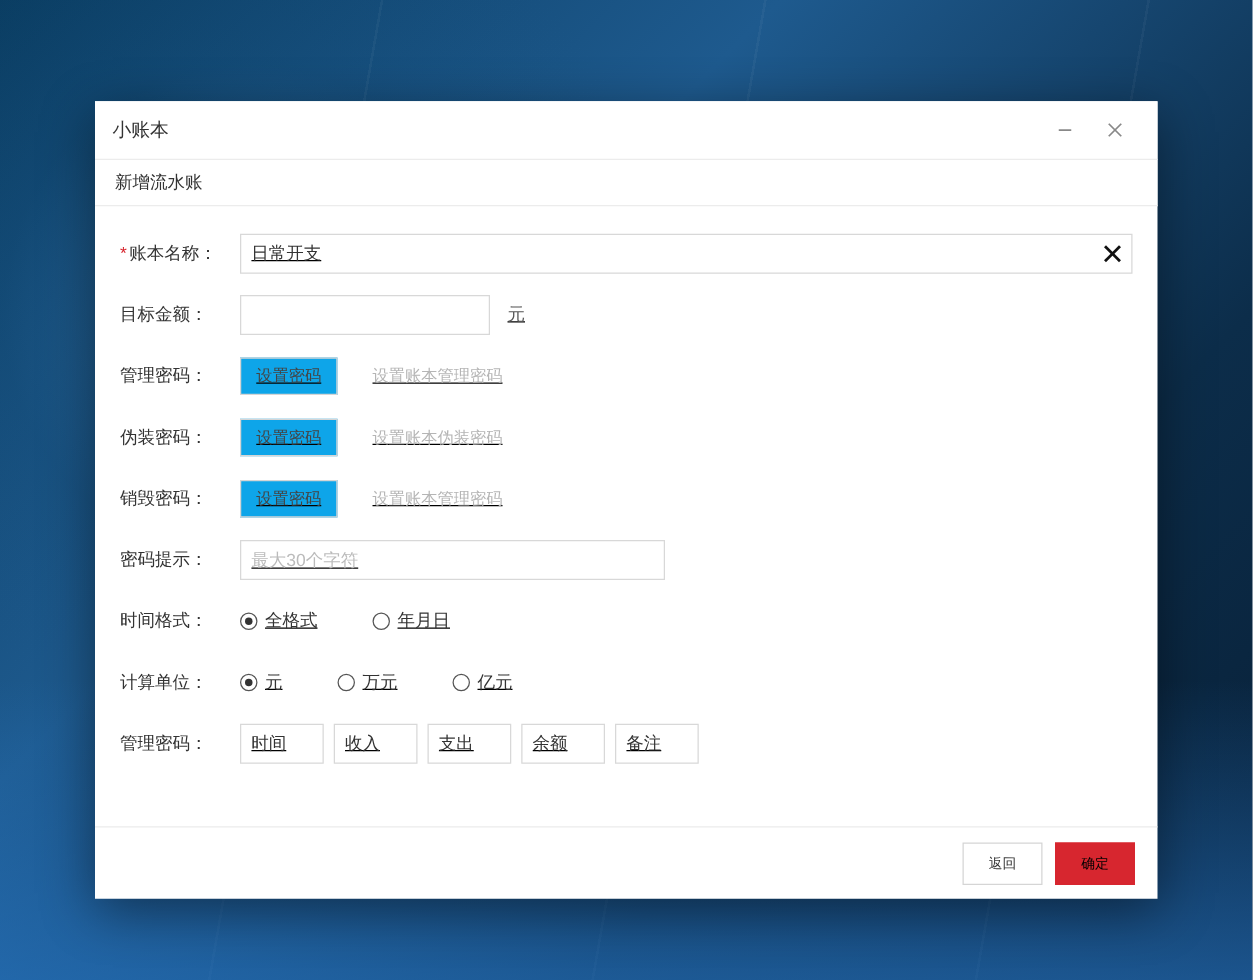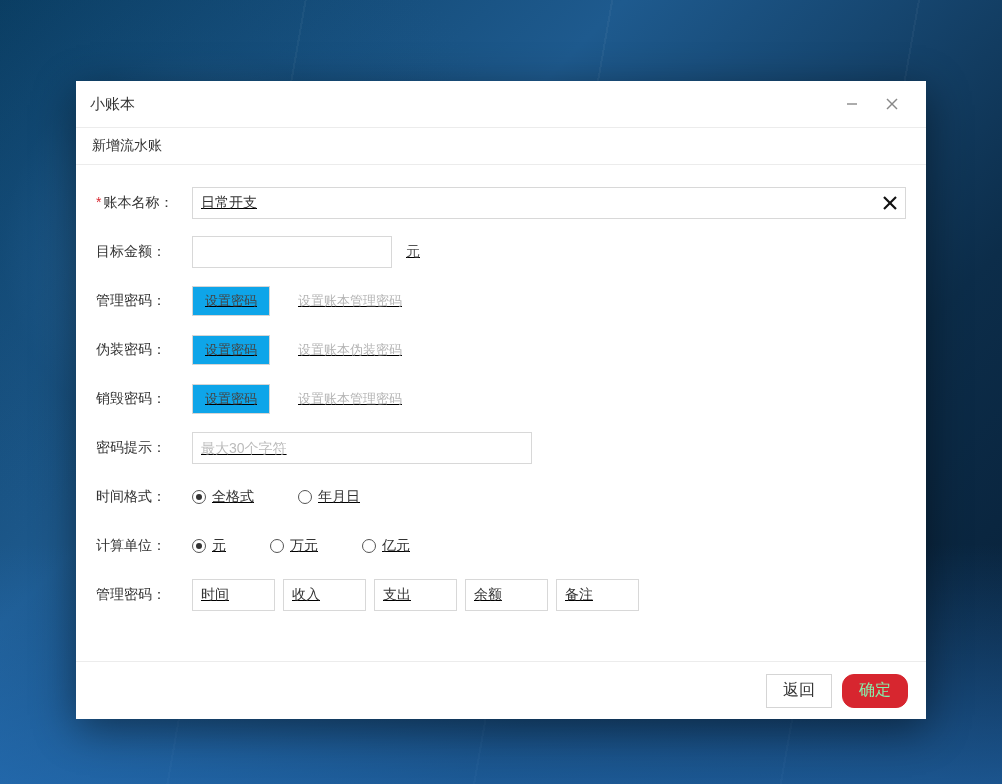--- a/index.html
+++ b/index.html
@@ -142,40 +142,40 @@
     background: #0ea5e9;
     color: #444;
     font-size: 13px;
     cursor: pointer;
     display: inline-flex; align-items: center;
   }
   .hint-text { color: #b5b5b5; font-size: 13px; margin-left: 20px; }
 
   .pwd-hint .fld { width: 340px; }
 
-  .list-fields .fld { width: 83px; }
+  .list-fields .fld { width: 67px; }
 
   .footer {
     height: 58px;
     display: flex; align-items: center; justify-content: flex-end;
     padding: 0 18px;
     gap: 10px;
     border-top: 1px solid #ececec;
   }
   .btn {
     height: 34px; min-width: 64px;
     padding: 0 16px;
-    font-size: 16px;
+    font-size: 11px;
     border: 1px solid #d5d5d5;
     background: #fff;
     color: #333;
     cursor: pointer;
   }
   .btn.primary {
-    background: #d7262f; color: #86efac; border-color: #d7262f; border-radius: 12px;
+    background: #d7262f; color: #000000; border-color: #d7262f;
   }
 </style>
 </head>
 <body>
 
 <div class="bg-flare"></div>
 <div class="bg-lines"></div>
 
 <div class="window">
 

